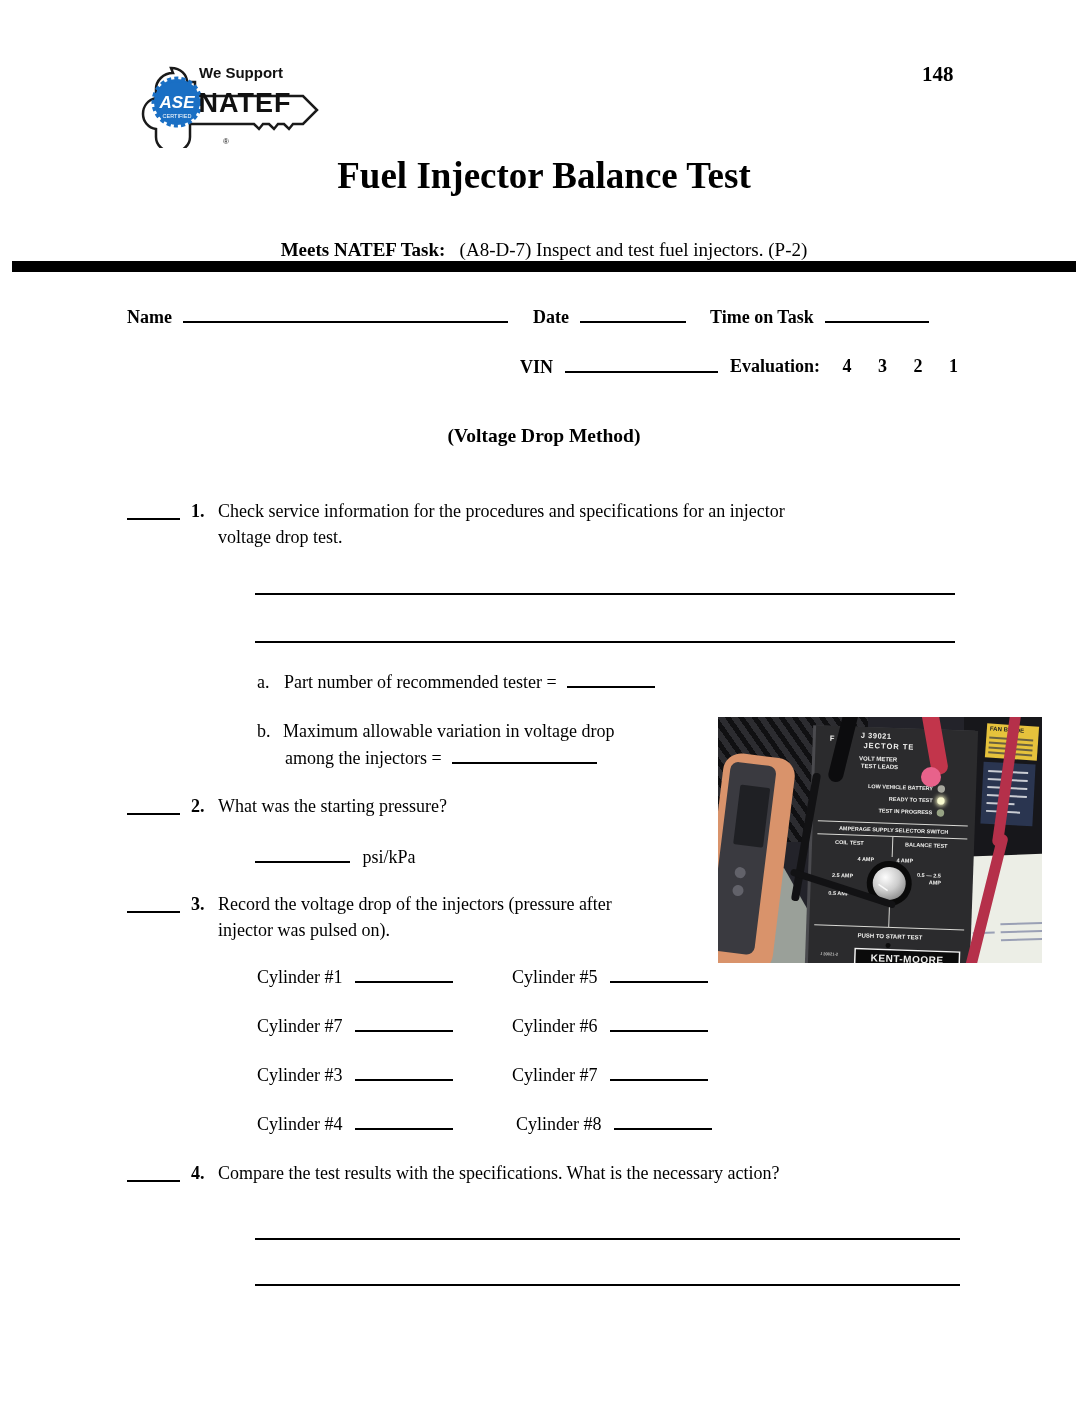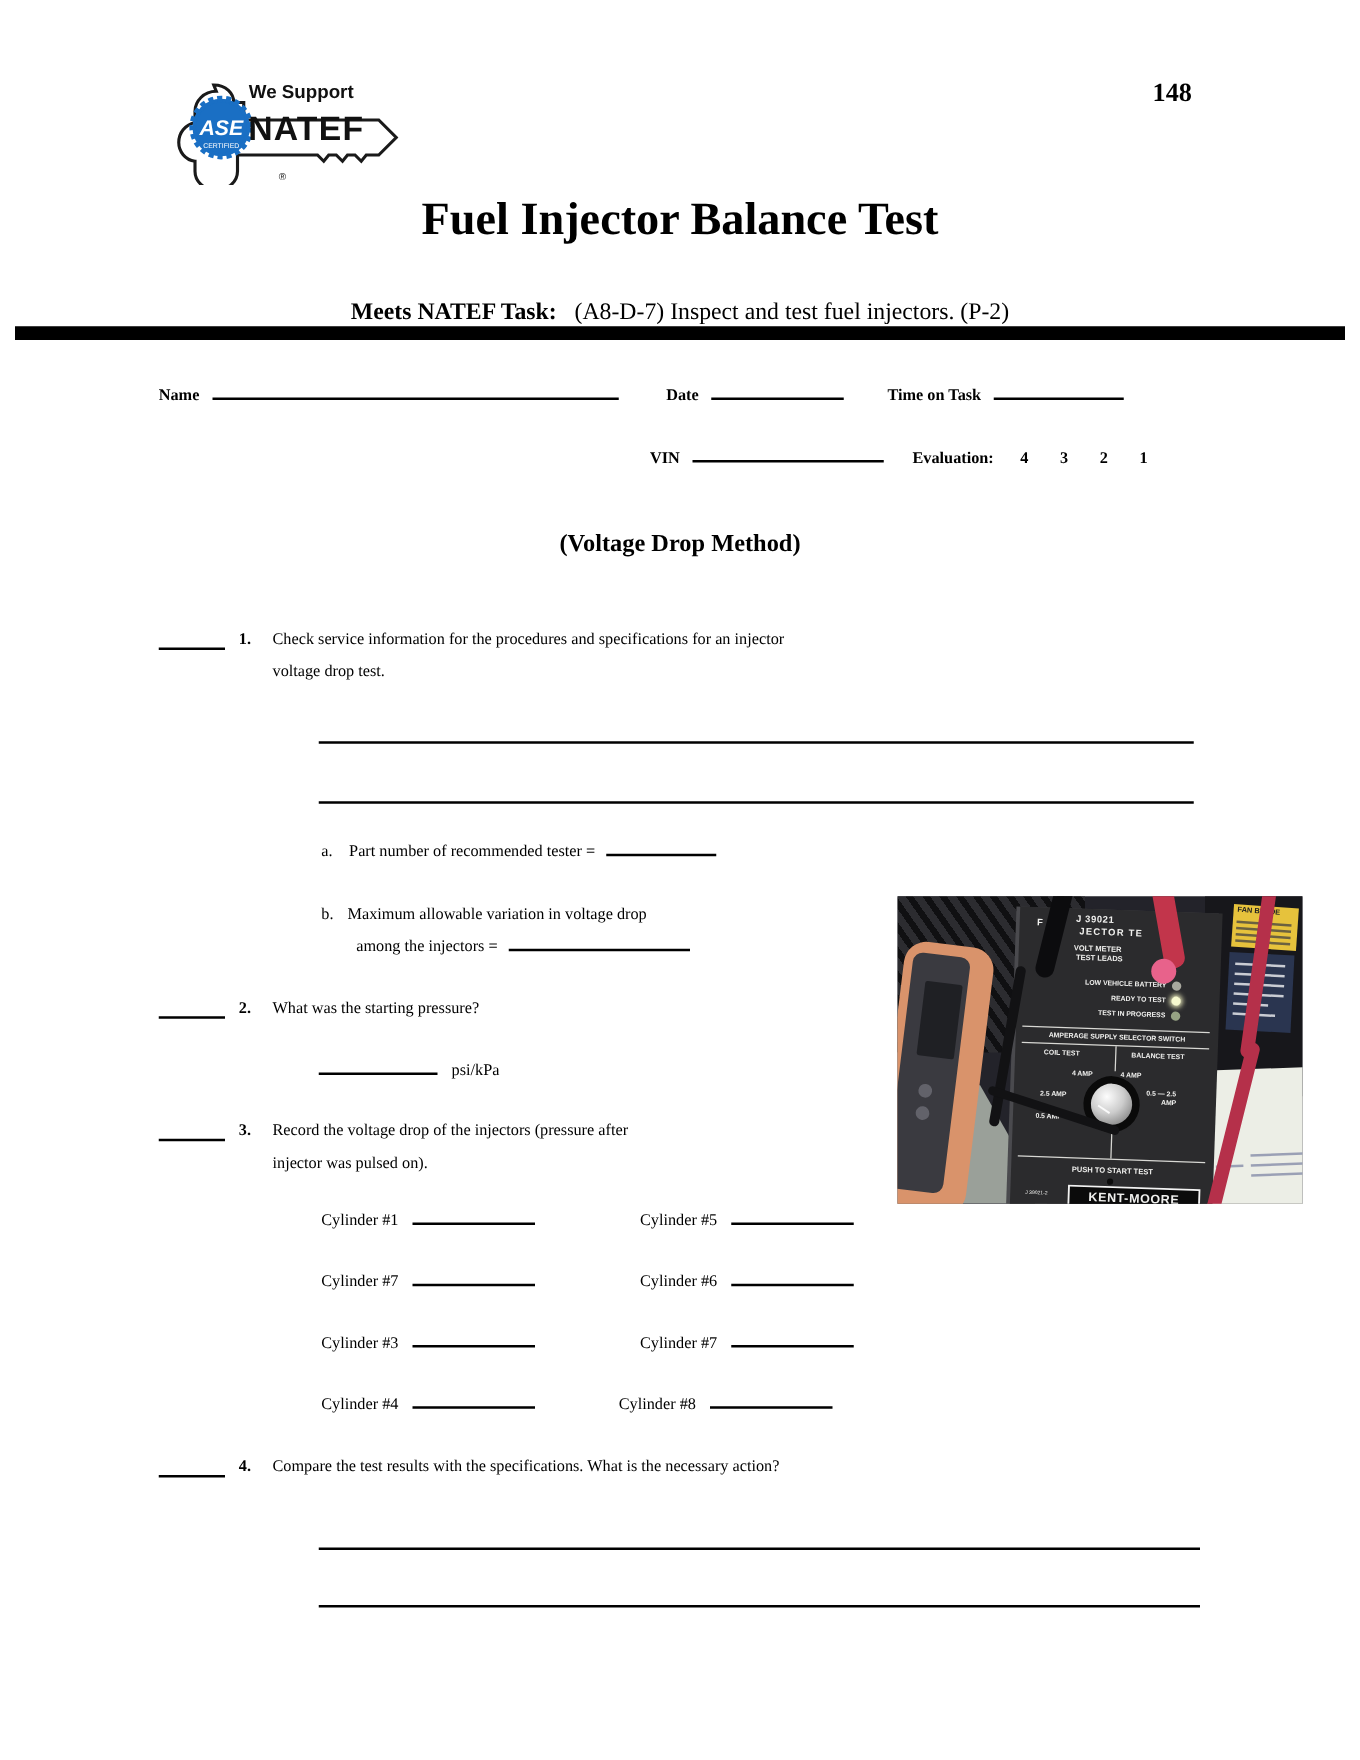--- a/index.html
+++ b/index.html
@@ -1,20 +1,20 @@
 <!DOCTYPE html>
 <html><head>
 <meta charset="utf-8">
 <style>
   html,body{margin:0;padding:0;background:#ffffff;}
   .page{position:relative;width:1088px;height:1408px;background:#ffffff;
         font-family:"Liberation Serif", serif;color:#000;overflow:hidden;}
   .abs{position:absolute;}
   .b{font-weight:bold;}
-  .serif19{font-size:13px;line-height:26px;}
+  .serif19{font-size:18px;line-height:26px;}
   .blank{display:inline-block;border-bottom:2px solid #000;height:1em;vertical-align:baseline;}
   .hline{border-bottom:2px solid #000;height:0;}
   .center{text-align:center;width:100%;}
   
   .logo{width:186px;height:92px;}
   .logo svg{display:block;}
   
   .photo{width:324px;height:246px;overflow:hidden;background:#23232a;}
   .photo *{position:absolute;}
   .engine-fins{left:0;top:0;width:150px;height:125px;
@@ -192,21 +192,21 @@
     <span class="blank" style="width:98px;margin-left:8px;"></span>
   </div>
   <div class="abs serif19" style="left:512px;top:1061px;">
     <span>Cylinder #7</span>
     <span class="blank" style="width:98px;margin-left:8px;"></span>
   </div>
   <div class="abs serif19" style="left:257px;top:1110px;">
     <span>Cylinder #4</span>
     <span class="blank" style="width:98px;margin-left:8px;"></span>
   </div>
-  <div class="abs serif19" style="left:495px;top:1110px;font-family:Liberation Serif, serif;">
+  <div class="abs serif19" style="left:516px;top:1110px;font-family:Liberation Serif, serif;">
     <span>Cylinder #8</span>
     <span class="blank" style="width:98px;margin-left:8px;"></span>
   </div>
 
   <div class="abs hline" style="left:127px;top:1180px;width:53px;"></div>
   <div class="abs serif19 b" style="left:191px;top:1160px;">4.</div>
   <div class="abs serif19" style="left:218px;top:1160px;width:720px;">Compare the test results with the specifications.  What is the necessary action?</div>
   <div class="abs hline" style="left:255px;top:1238px;width:705px;"></div>
   <div class="abs hline" style="left:255px;top:1284px;width:705px;"></div>
 

